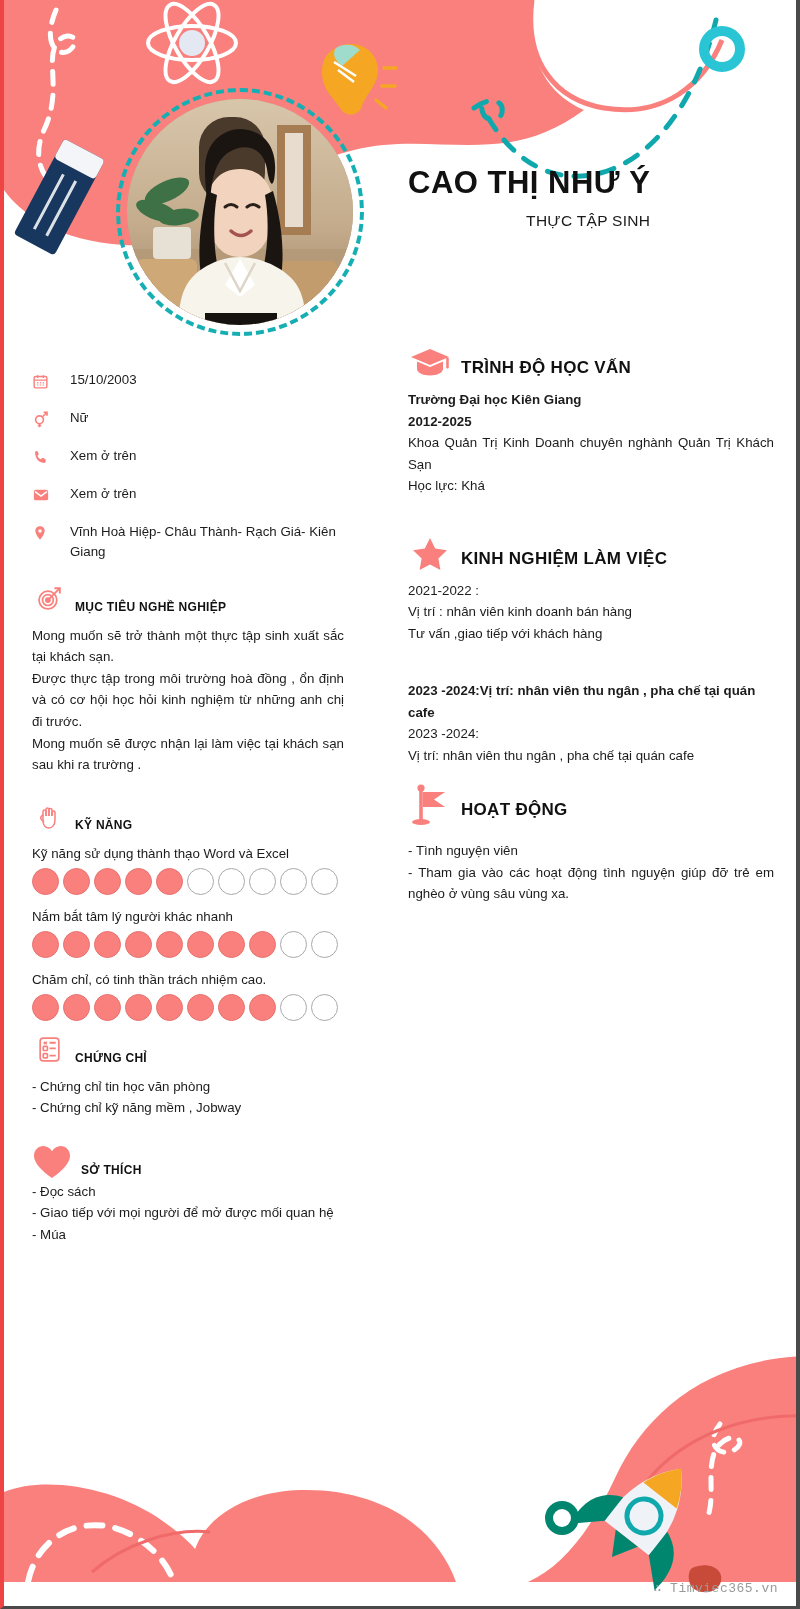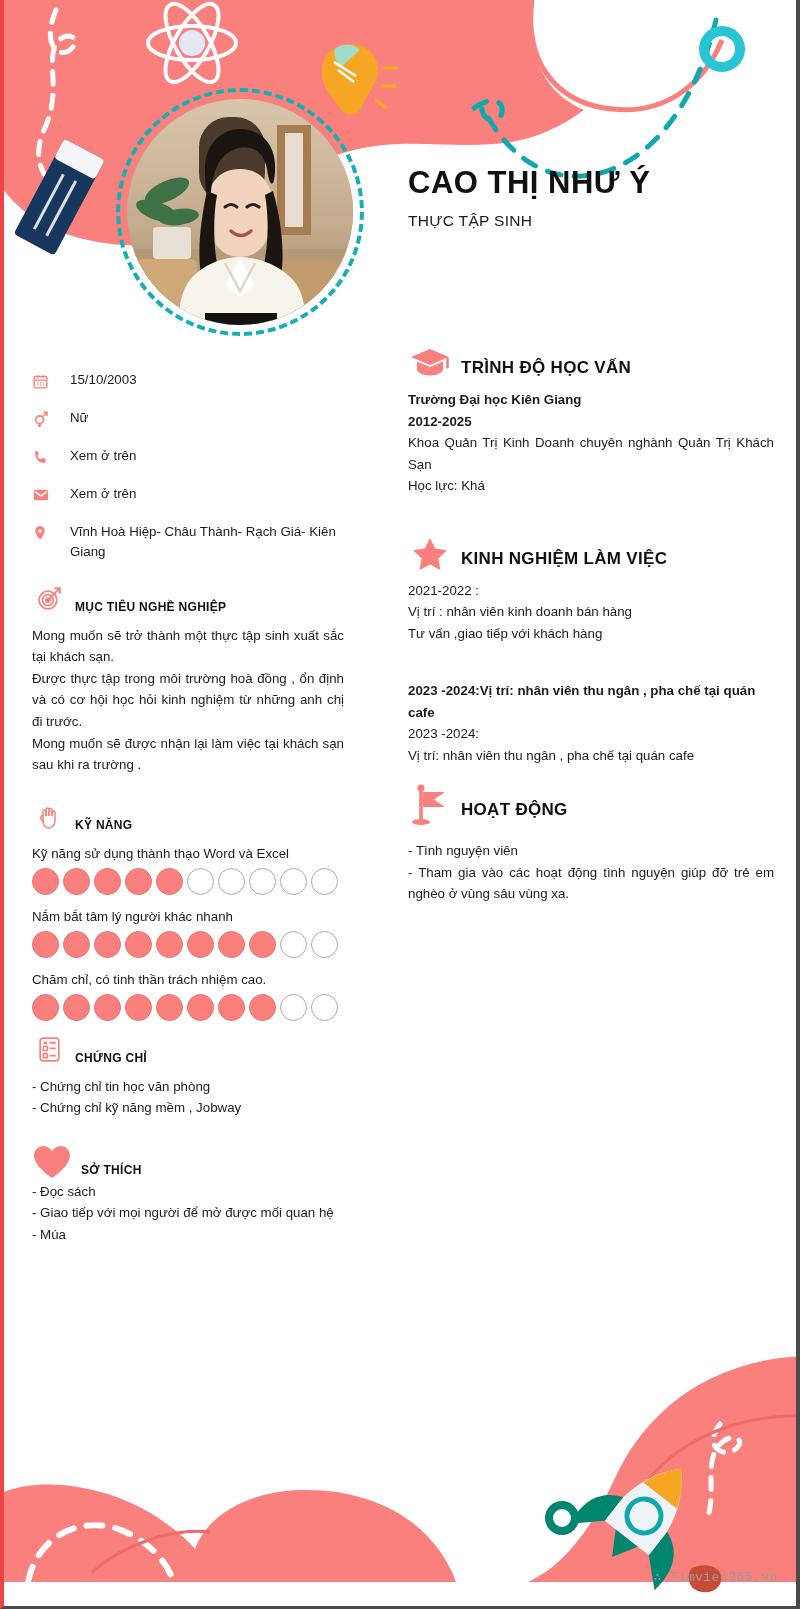--- a/index.html
+++ b/index.html
@@ -39,21 +39,21 @@
 
   
   #name-block { position: absolute; left: 404px; top: 166px; }
   #full-name {
     font-size: 31px; font-weight: bold;
     letter-spacing: .5px; color: #111;
     line-height: 1.12;
   }
   #job-title {
     font-size: 15.5px; color: #1a1a1a;
-    margin-top: 11px; letter-spacing: .3px;
+    margin-top: 11px; letter-spacing: .3px; text-align: right;
   }
 
   
   #left-col  { position: absolute; left: 28px;  top: 370px; width: 312px; }
   #right-col { position: absolute; left: 404px; top: 348px; width: 366px; }
 
   
   .contact-row {
     display: flex; align-items: flex-start;
     margin-bottom: 17px;
@@ -102,21 +102,21 @@
     width: 27px; height: 27px; border-radius: 50%;
     border: 1px solid #a9a9a9; background: #ffffff;
   }
   .dot.on { background: #F9807D; border-color: #e8706d; }
 
   
   .heart-icon { width: 40px; min-width: 40px; }
 
   
   #watermark {
-    position: absolute; right: 18px; bottom: 21px;
+    position: absolute; right: 18px; bottom: 10px;
     font-family: "Liberation Mono", monospace;
     font-size: 13px; color: #9a9a9a; letter-spacing: .5px; padding-left: 20px;
   }
   #bot-svg { position: absolute; left: 0; bottom: 0; }
 </style>
 </head>
 <body>
 
 <div id="page">
 

